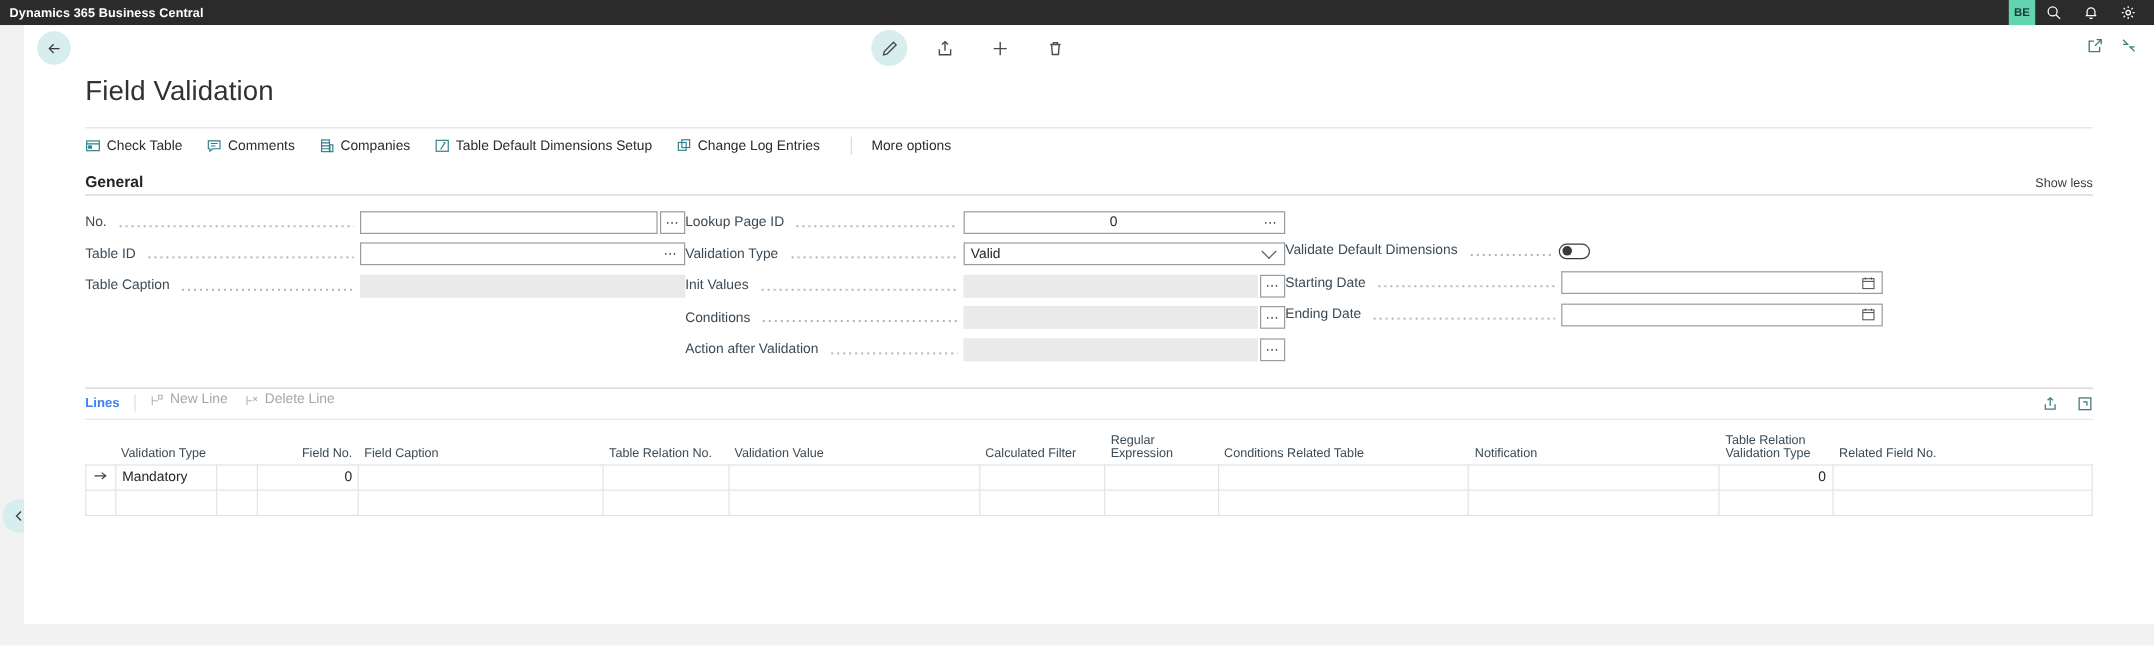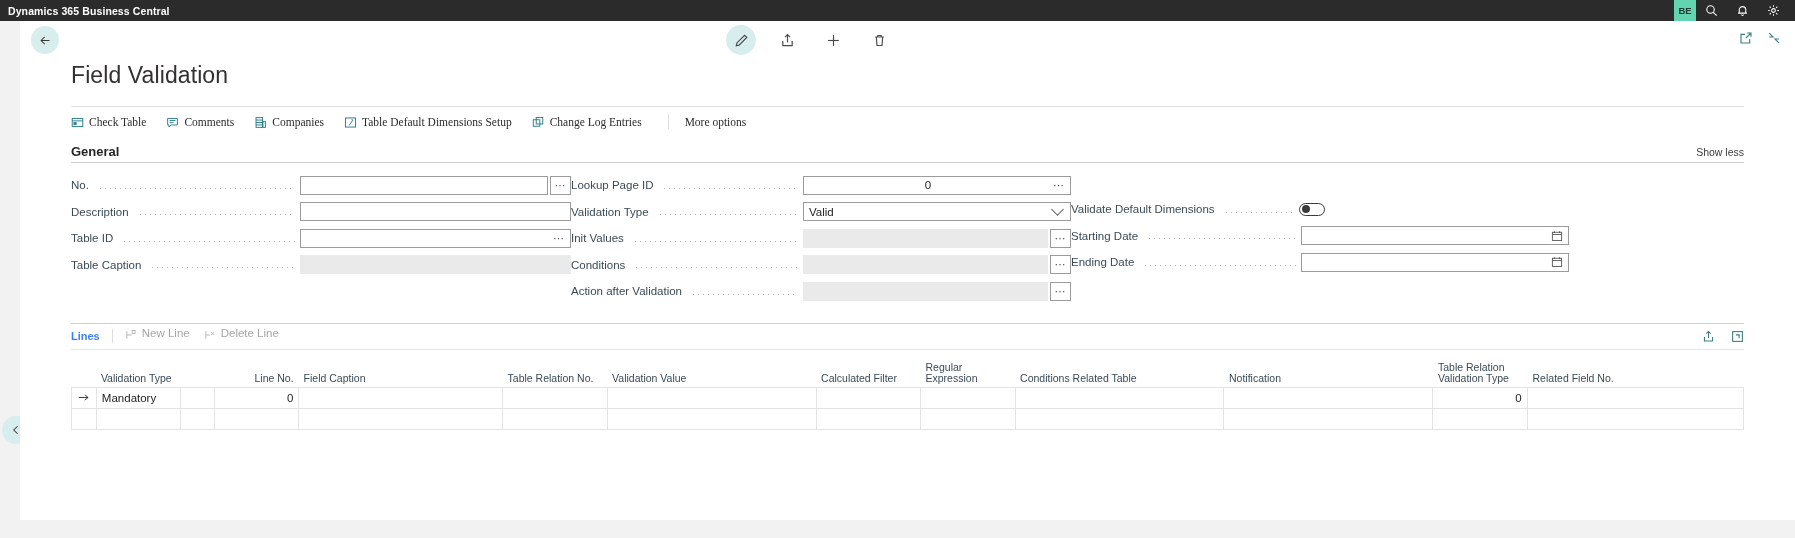--- a/index.html
+++ b/index.html
@@ -53,21 +53,21 @@
 
   
   .pagetitle {
     font-size:23px; font-weight:300; color:#323130;
     padding:3px 0 0 51px; letter-spacing:.1px;
   }
 
   
   .actionbar {
     margin:17px 51px 0 51px; border-top:1px solid #e1e1e1;
-    height:28px; display:flex; align-items:center; gap:0px; padding-top:2px;font-family:Liberation Serif, serif;
+    height:28px; display:flex; align-items:center; gap:0px; padding-top:2px;
   }
   .act { display:flex; align-items:center; gap:5px; padding:0 11px 0 0; margin-right:9px; cursor:pointer; }
   .act .ic { width:13px; height:13px; display:block; }
   .act .ic svg { width:13px; height:13px; stroke:#2f7f8c; fill:none; stroke-width:1.2; }
   .act .lbl { font-size:11.5px; color:#2b2b2b; white-space:nowrap; }
   .act-sep { width:1px; height:15px; background:#dcdcdc; margin:0 16px 0 6px; }
   .act-more { font-size:11.5px; color:#2b2b2b; cursor:pointer; }
 
   
   .sec {
@@ -291,27 +291,20 @@
 
     <div class="fields">
 
       <div class="col col1">
         <div class="frow">
           <span class="flabel">No.</span>
           <span class="dots"></span>
           <span class="ctrl">
             <span class="inp" style="width:248px"></span>
             <span class="ellipsisbtn">⋯</span>
-          </span>
-        </div>
-        <div class="frow">
-          <span class="flabel">Description</span>
-          <span class="dots"></span>
-          <span class="ctrl">
-            <span class="inp" style="width:271px"></span>
           </span>
         </div>
         <div class="frow">
           <span class="flabel">Table ID</span>
           <span class="dots"></span>
           <span class="ctrl">
             <span class="inp" style="width:271px">
               <span></span>
               <span class="inp-inner-ell">⋯</span>
             </span>
@@ -472,21 +465,21 @@
             <col style="width:168px">
             <col style="width:168px">
             <col style="width:76px">
             <col style="width:174px">
         </colgroup>
         <thead>
           <tr>
             <th></th>
             <th>Validation Type</th>
             <th></th>
-            <th class="num">Line No.</th>
+            <th class="num">Field No.</th>
             <th>Field Caption</th>
             <th>Table Relation No.</th>
             <th>Validation Value</th>
             <th>Calculated Filter</th>
             <th>Regular Expression</th>
             <th>Conditions Related Table</th>
             <th>Notification</th>
             <th>Table Relation Validation Type</th>
             <th>Related Field No.</th>
           </tr>

